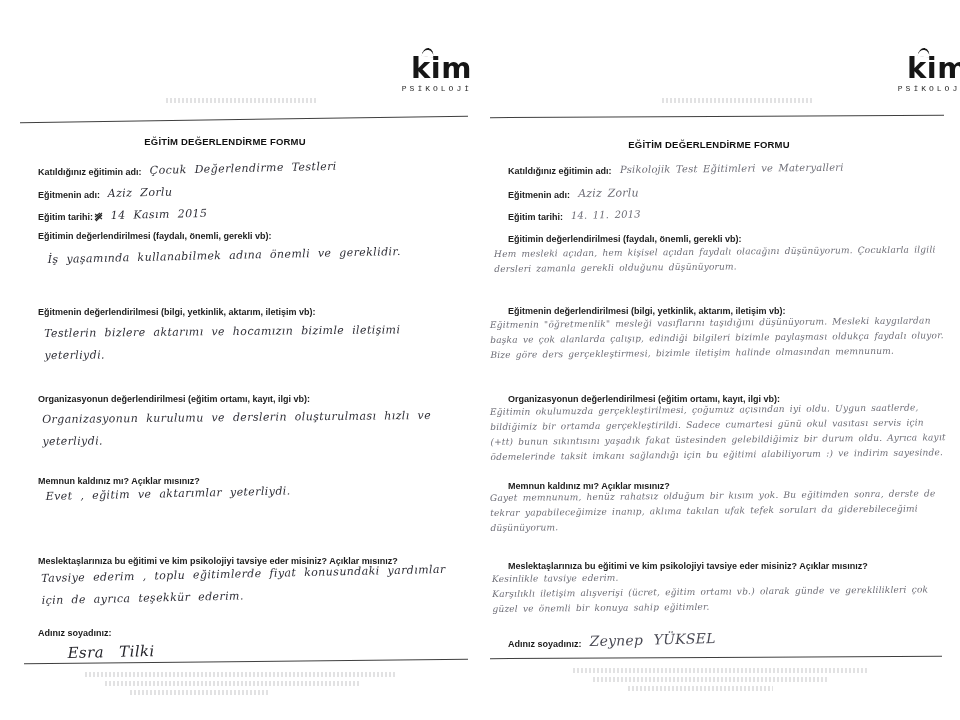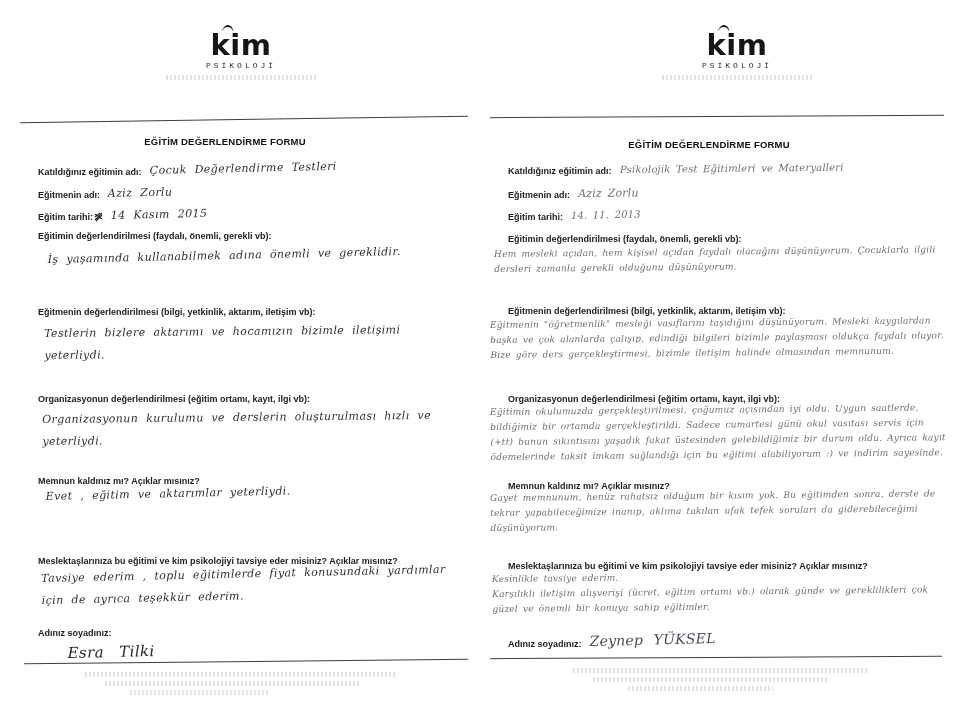--- a/index.html
+++ b/index.html
@@ -3,21 +3,21 @@
 <meta charset="utf-8">
 <style>
   html,body{margin:0;padding:0;background:#ffffff;}
   .canvas{position:relative;width:960px;height:720px;background:#ffffff;overflow:hidden;
           font-family:"Liberation Sans", sans-serif;color:#1b1b1b;}
   .page{position:absolute;top:0;width:462px;height:720px;}
   .page-left{left:10px;}
   .page-right{left:488px;}
 
   
-  .logo-block{position:absolute;top:31px;left:0;width:100%;text-align:center;}
+  .logo-block{position:absolute;top:54px;left:0;width:100%;text-align:right;}
   .logo-word{position:relative;display:inline-block;font-family:"DejaVu Sans", sans-serif;
              font-weight:800;font-size:29px;line-height:1;color:#161616;letter-spacing:0.5px;}
   .logo-accent{position:absolute;top:-6px;left:11px;width:12px;height:7px;
                border-top:2px solid #161616;border-radius:50% 50% 0 0 / 100% 100% 0 0;
                transform:rotate(8deg);}
   .logo-sub{font-size:8px;letter-spacing:3px;color:#2c2c2c;margin-top:1px;font-family:Liberation Mono, monospace;}
   .fineprint{background:repeating-linear-gradient(90deg, rgba(90,90,95,.55) 0 2px, transparent 2px 4px);
              opacity:.32;filter:blur(.4px);height:5px;}
   .logo-tagline{width:150px;margin:5px auto 0 auto;}
 

